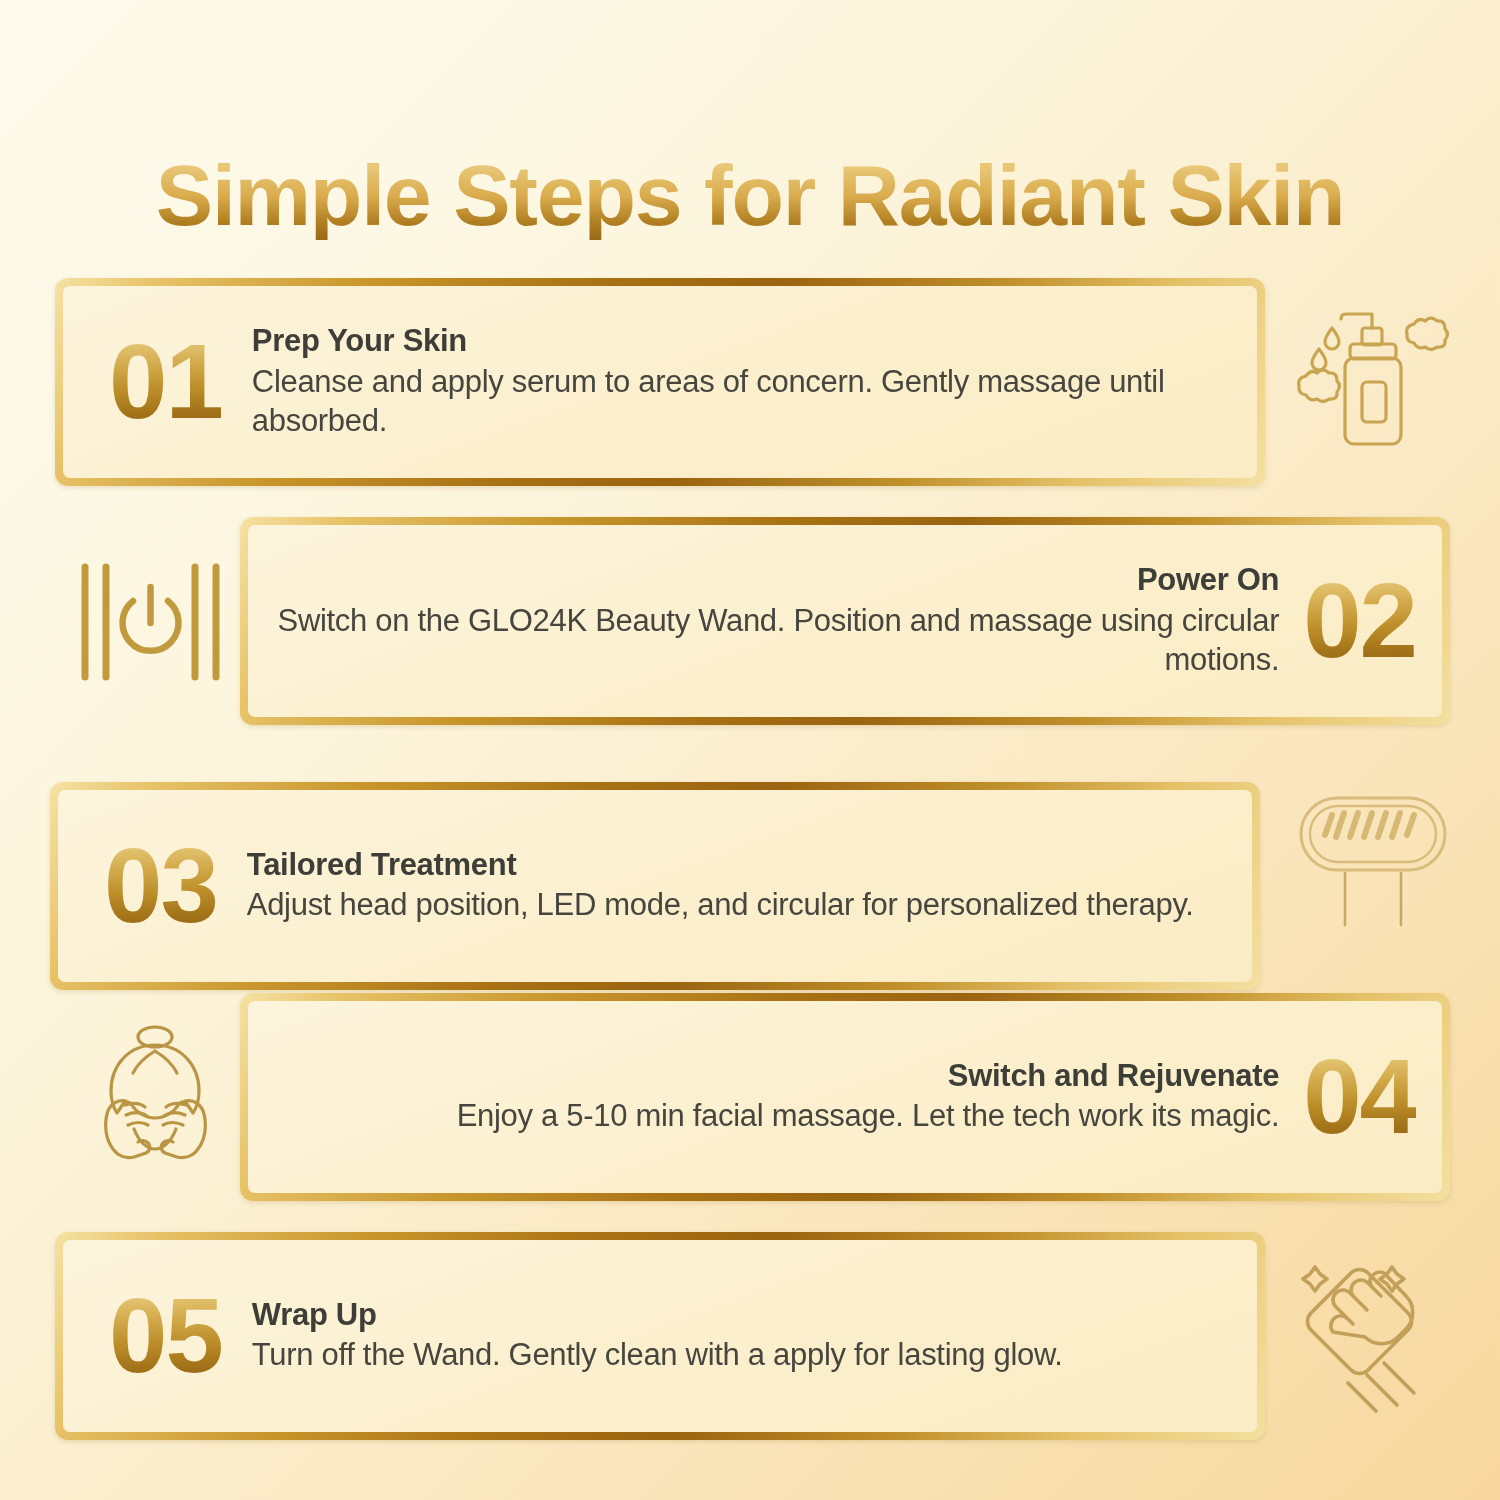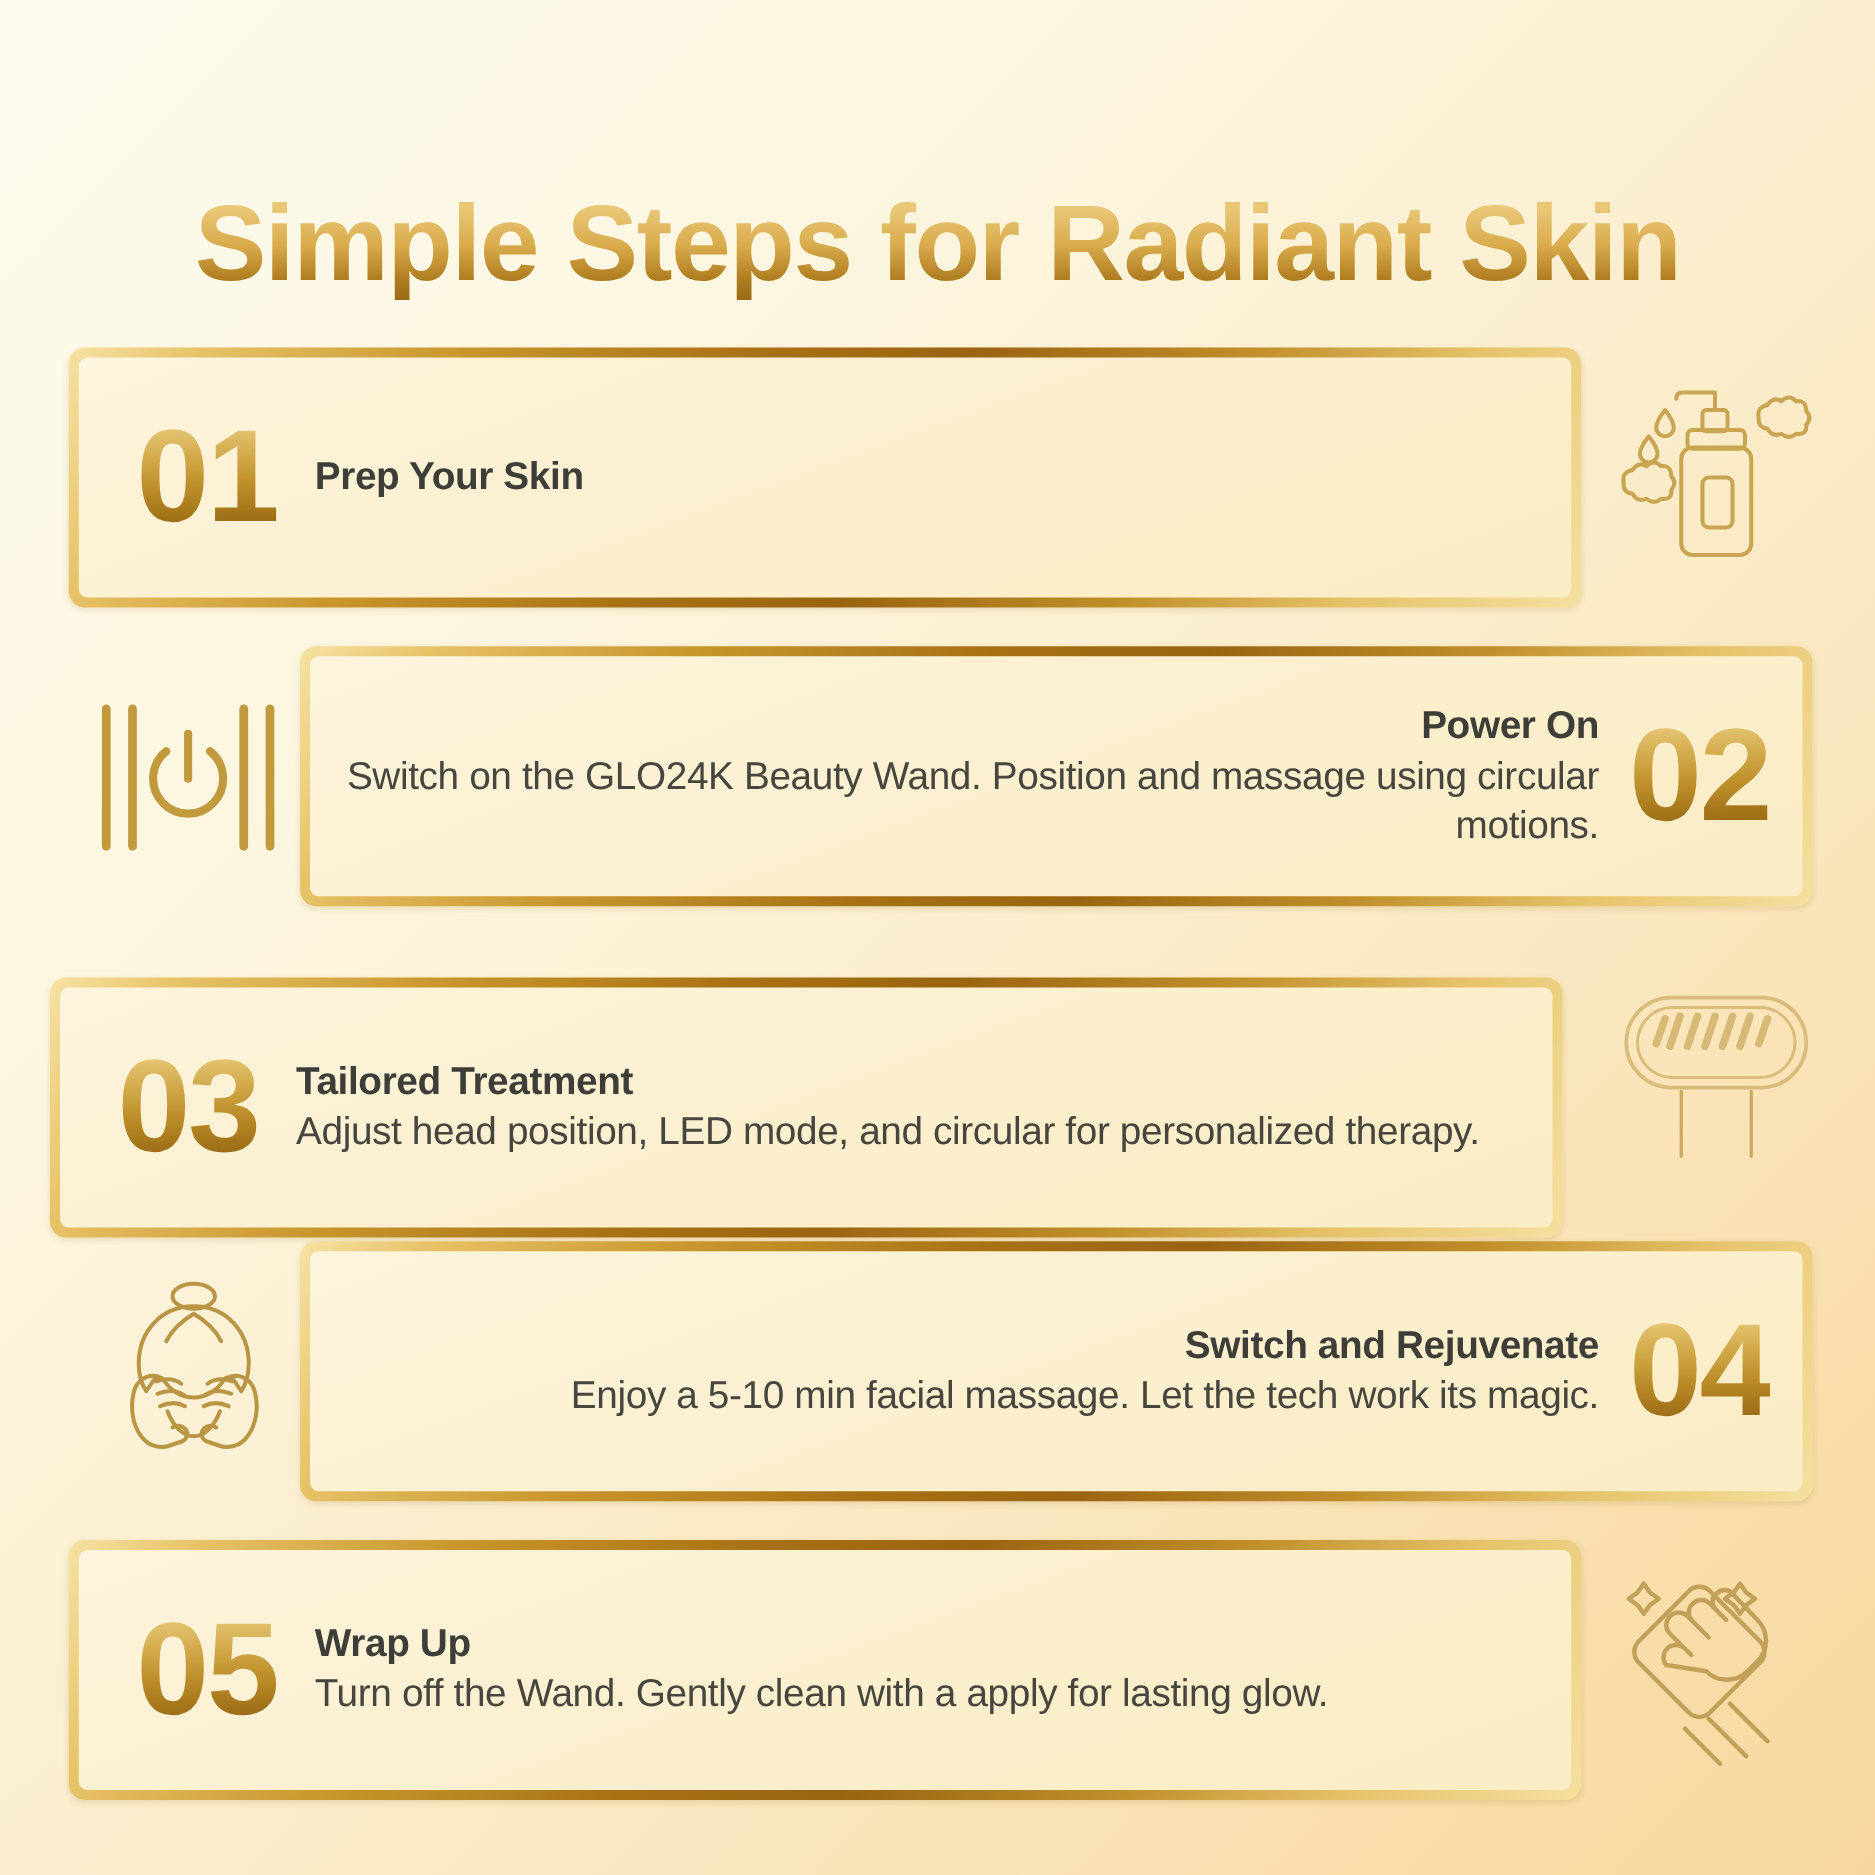--- a/index.html
+++ b/index.html
@@ -138,21 +138,21 @@
     position: absolute;
     display: flex;
     align-items: center;
     justify-content: center;
   }
   .side-icon svg { display: block; }
 
   
   #row1 { left: 55px;  top: 278px;  width: 1210px; height: 208px; }
   #row2 { left: 240px; top: 517px;  width: 1210px; height: 208px; }
-  #row3 { left: 40px;  top: 756px;  width: 1210px; height: 260px; }
+  #row3 { left: 50px;  top: 756px;  width: 1210px; height: 260px; }
   #row4 { left: 240px; top: 993px;  width: 1210px; height: 208px; }
   #row5 { left: 55px;  top: 1232px; width: 1210px; height: 208px; }
 
   #icon1 { left: 1288px; top: 300px;  width: 170px; height: 165px; }
   #icon2 { left: 68px;   top: 545px;  width: 165px; height: 155px; }
   #icon3 { left: 1288px; top: 785px;  width: 170px; height: 150px; }
   #icon4 { left: 68px;   top: 1015px; width: 175px; height: 170px; }
   #icon5 { left: 1288px; top: 1255px; width: 170px; height: 170px; }
 </style>
 </head>
@@ -161,20 +161,21 @@
 <div id="poster">
 
   <h1 id="title">Simple Steps for Radiant Skin</h1>
 
   <div class="row" id="row1">
     <div class="card" style="width:1210px;height:208px;">
       <div class="card-inner left">
         <div class="step-num lead">01</div>
         <div class="step-text ta-left">
           <div class="step-title">Prep Your Skin</div>
+          <div class="step-desc">Cleanse and apply serum to areas of concern. Gently massage until absorbed.</div>
         </div>
       </div>
     </div>
   </div>
 
   <div class="side-icon" id="icon1">
     <svg viewBox="0 0 170 165" width="170" height="165" fill="none" stroke="#c9a552" stroke-width="3.2" stroke-linecap="round" stroke-linejoin="round">
 
       <rect x="57" y="58" width="56" height="86" rx="9"></rect>
 

